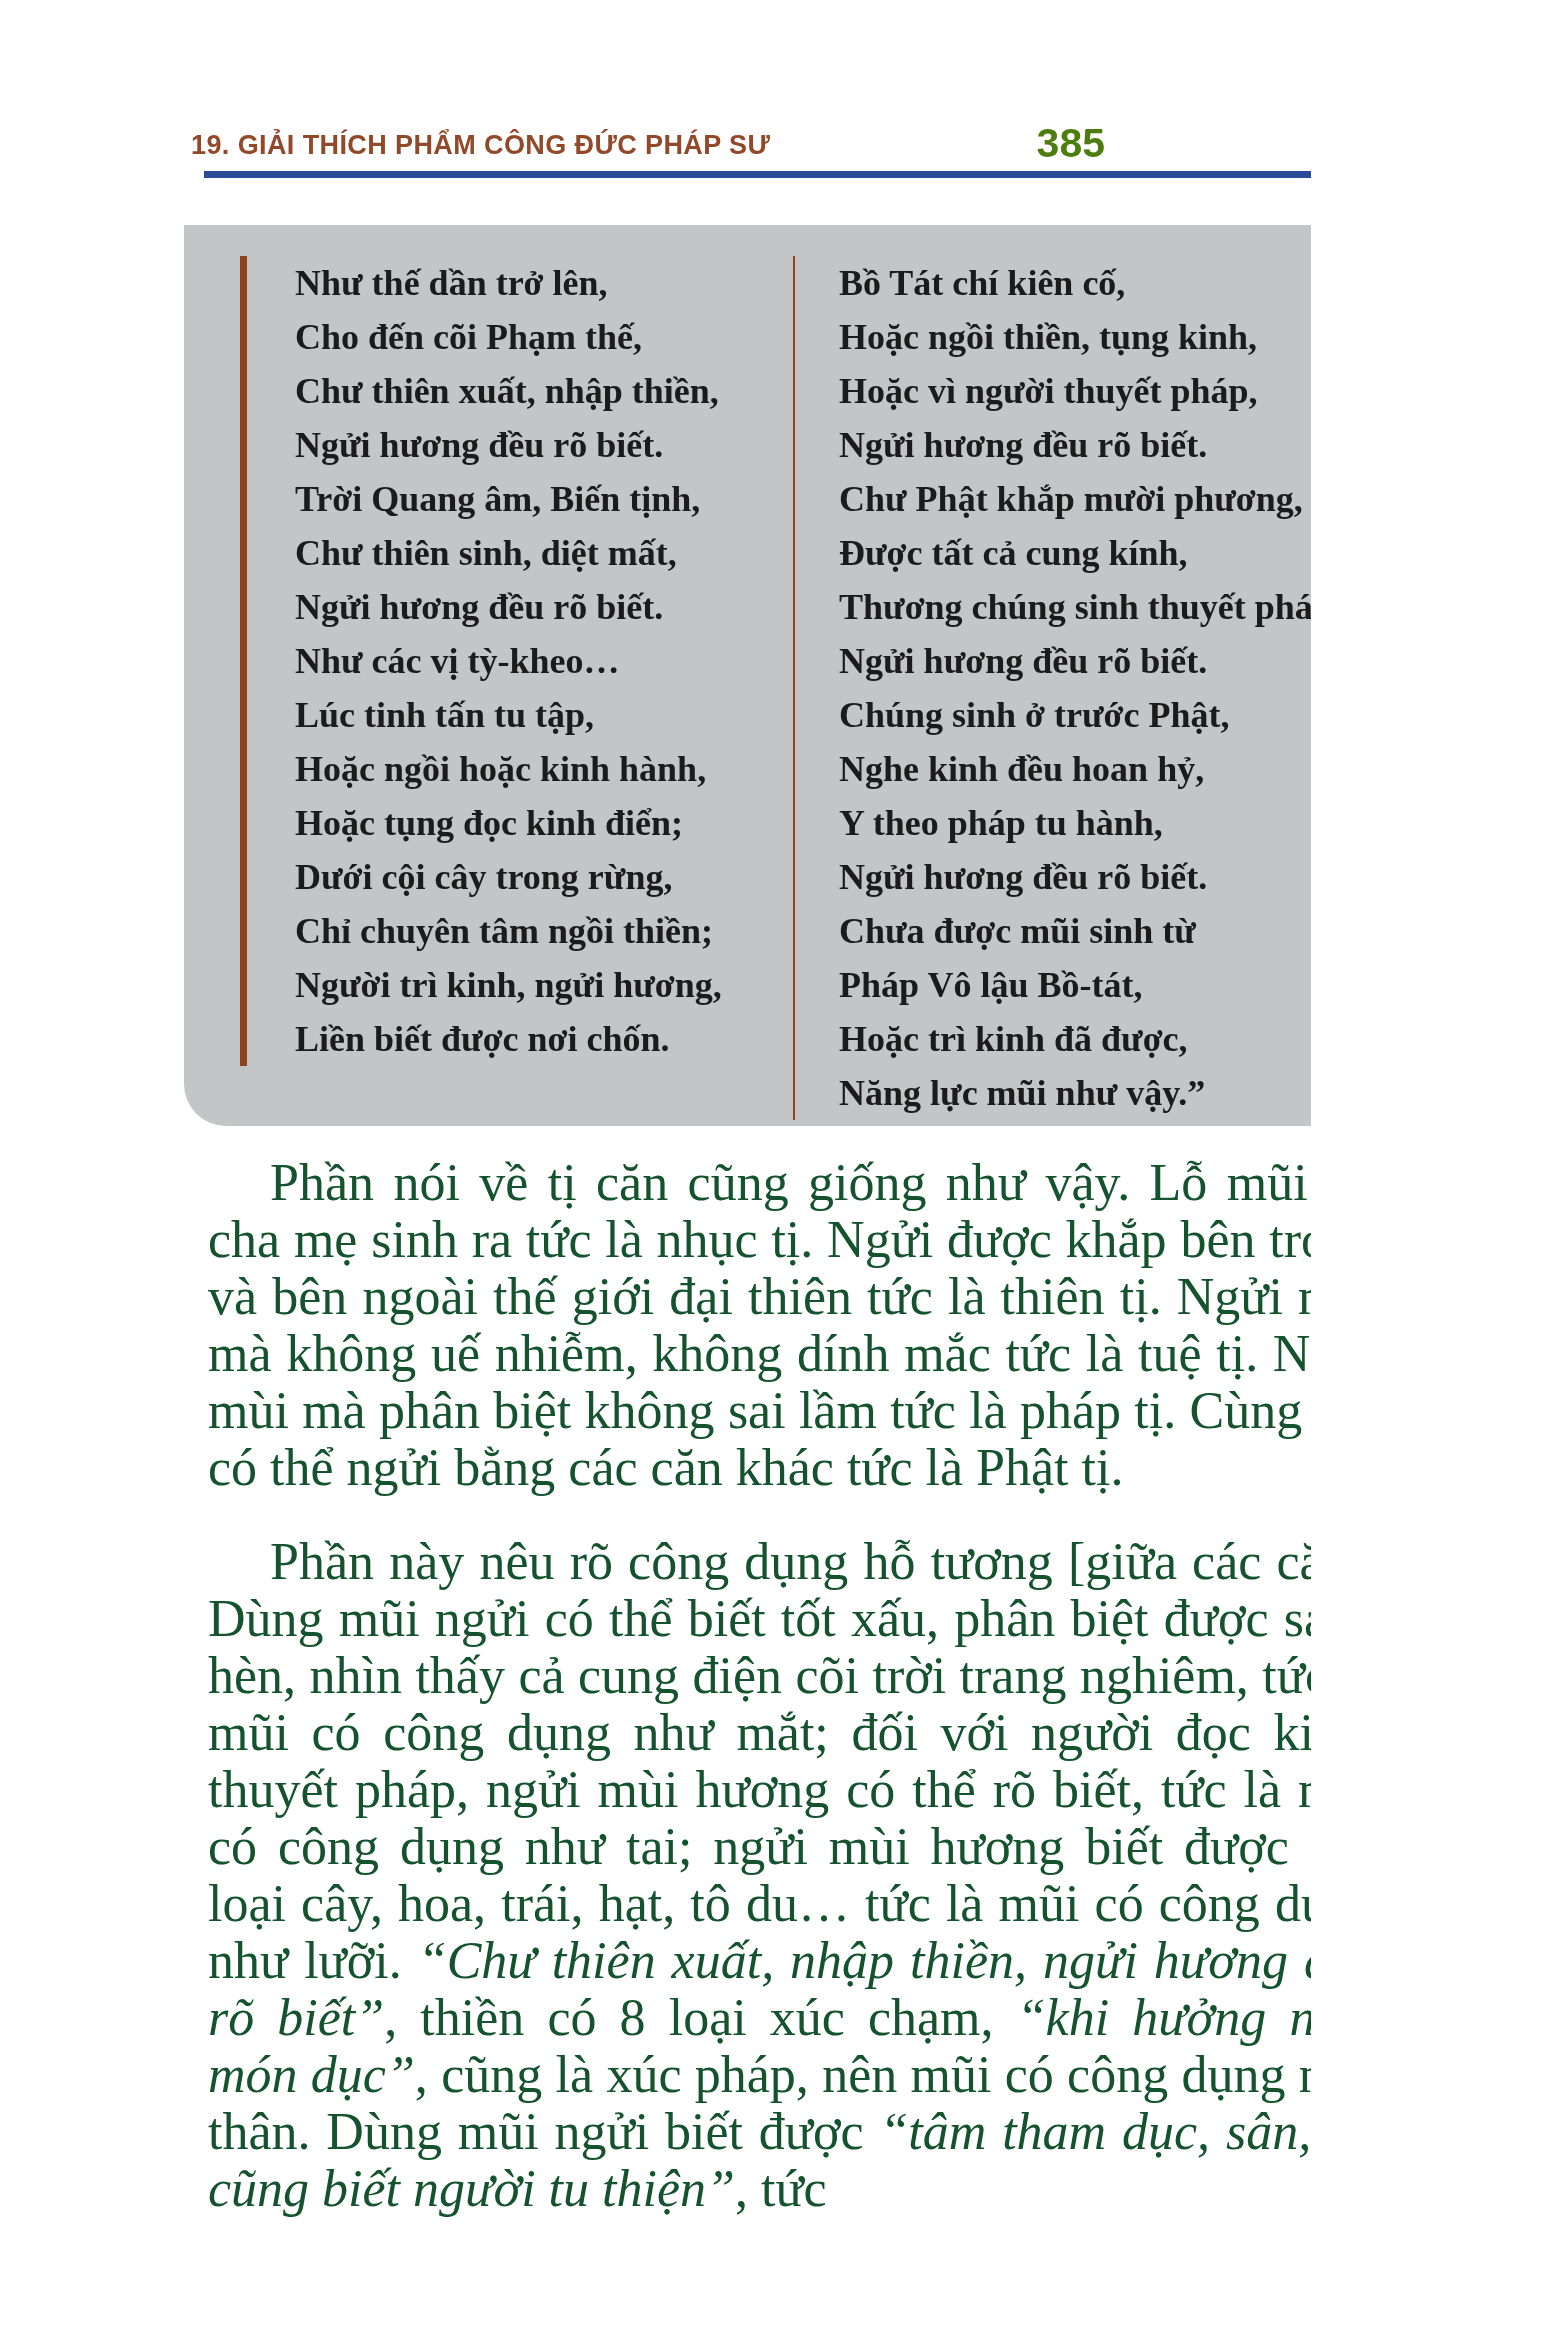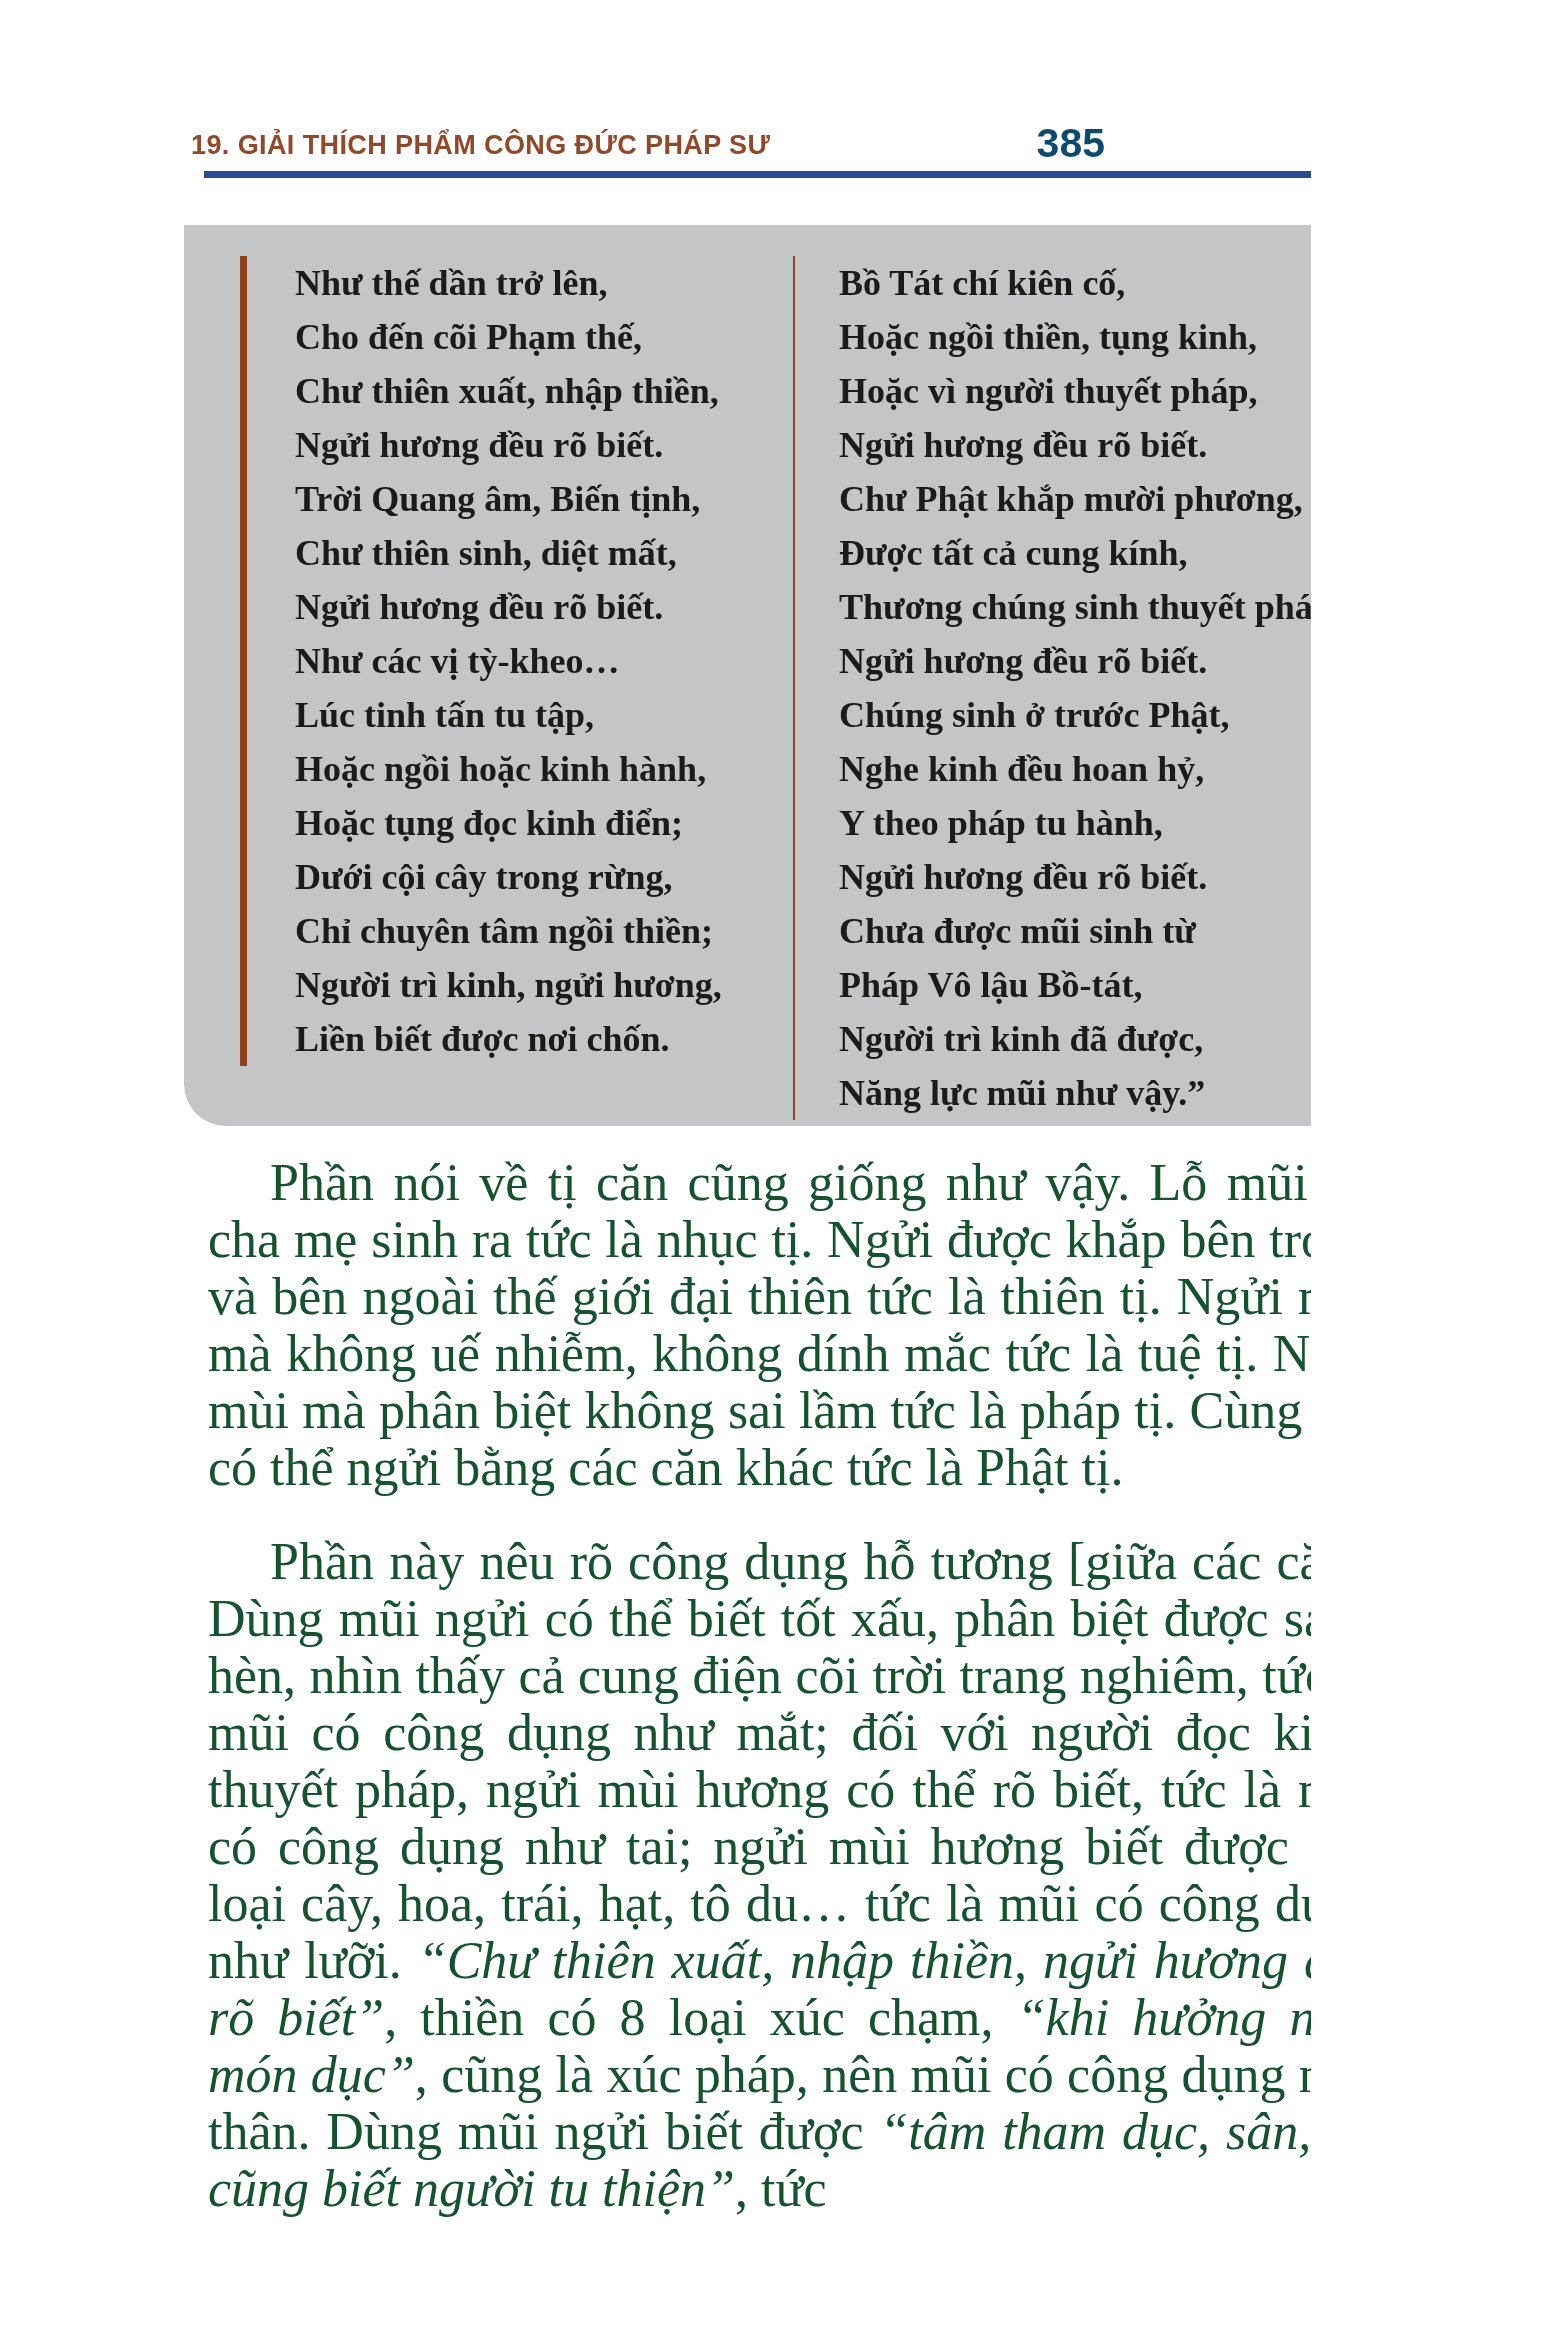--- a/index.html
+++ b/index.html
@@ -16,21 +16,21 @@
     position:absolute; left:191px; top:130px;
     font-family:"Liberation Sans", sans-serif;
     font-weight:700; font-size:27px; letter-spacing:0.4px;
     color:var(--accent-brown, #91492a);
     white-space:nowrap;
   }
   .page-number {
     position:absolute; right:206px; top:120px;
     font-family:"Liberation Sans", sans-serif;
     font-weight:700; font-size:41px;
-    color:#0c4a6e;
+    color:#4d7c0f;
   }
   .head-rule {
     position:absolute; left:204px; top:171px;
     width:1154px; height:7px;
     background:var(--rule-blue, #2a4c97);
   }
   
   .verse-box {
     position:absolute; left:184px; top:225px;
     width:1194px; height:901px;
@@ -111,21 +111,21 @@
         <div class="verse-line">Chư Phật khắp mười phương,</div>
         <div class="verse-line">Được tất cả cung kính,</div>
         <div class="verse-line">Thương chúng sinh thuyết pháp,</div>
         <div class="verse-line">Ngửi hương đều rõ biết.</div>
         <div class="verse-line">Chúng sinh ở trước Phật,</div>
         <div class="verse-line">Nghe kinh đều hoan hỷ,</div>
         <div class="verse-line">Y theo pháp tu hành,</div>
         <div class="verse-line">Ngửi hương đều rõ biết.</div>
         <div class="verse-line">Chưa được mũi sinh từ</div>
         <div class="verse-line">Pháp Vô lậu Bồ-tát,</div>
-        <div class="verse-line">Người trì kinh đã được,</div>
+        <div class="verse-line">Hoặc trì kinh đã được,</div>
         <div class="verse-line">Năng lực mũi như vậy.”</div>
       </div>
   </div>
 
   <div class="body-text">
     <p><span>Phần nói về tị căn cũng giống như vậy. Lỗ mũi do cha mẹ sinh ra tức là nhục tị. Ngửi được khắp bên trong và bên ngoài thế giới đại thiên tức là thiên tị. Ngửi mùi mà không uế nhiễm, không dính mắc tức là tuệ tị. Ngửi mùi mà phân biệt không sai lầm tức là pháp tị. Cùng lúc có thể ngửi bằng các căn khác tức là Phật tị.</span></p>
     <p><span>Phần này nêu rõ công dụng hỗ tương [giữa các căn]. Dùng mũi ngửi có thể biết tốt xấu, phân biệt được sang hèn, nhìn thấy cả cung điện cõi trời trang nghiêm, tức là mũi có công dụng như mắt; đối với người đọc kinh, thuyết pháp, ngửi mùi hương có thể rõ biết, tức là mũi có công dụng như tai; ngửi mùi hương biết được các loại cây, hoa, trái, hạt, tô du… tức là mũi có công dụng như lưỡi. </span><i>“Chư thiên xuất, nhập thiền, ngửi hương đều rõ biết”</i><span>, thiền có 8 loại xúc chạm, </span><i>“khi hưởng năm món dục”</i><span>, cũng là xúc pháp, nên mũi có công dụng như thân. Dùng mũi ngửi biết được </span><i>“tâm tham dục, sân, si; cũng biết người tu thiện”</i><span>, tức</span></p>
   </div>
 
 </div>

